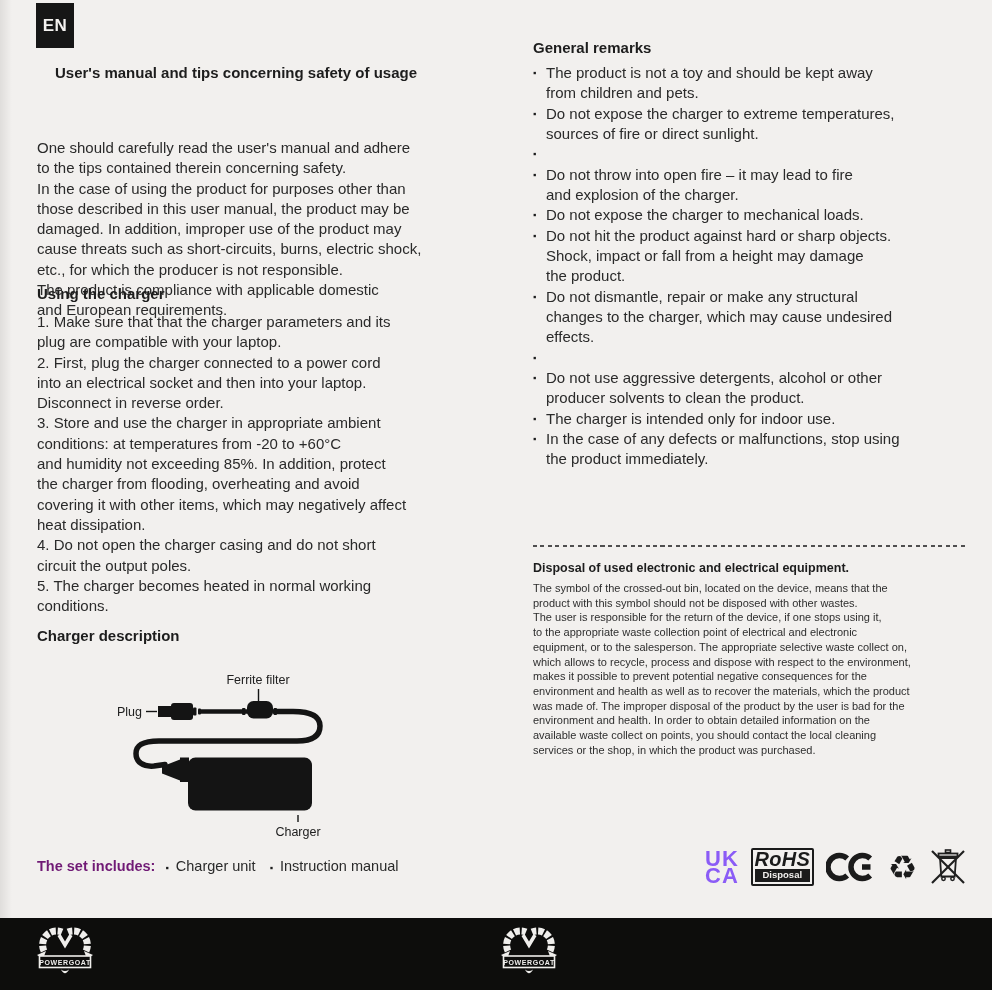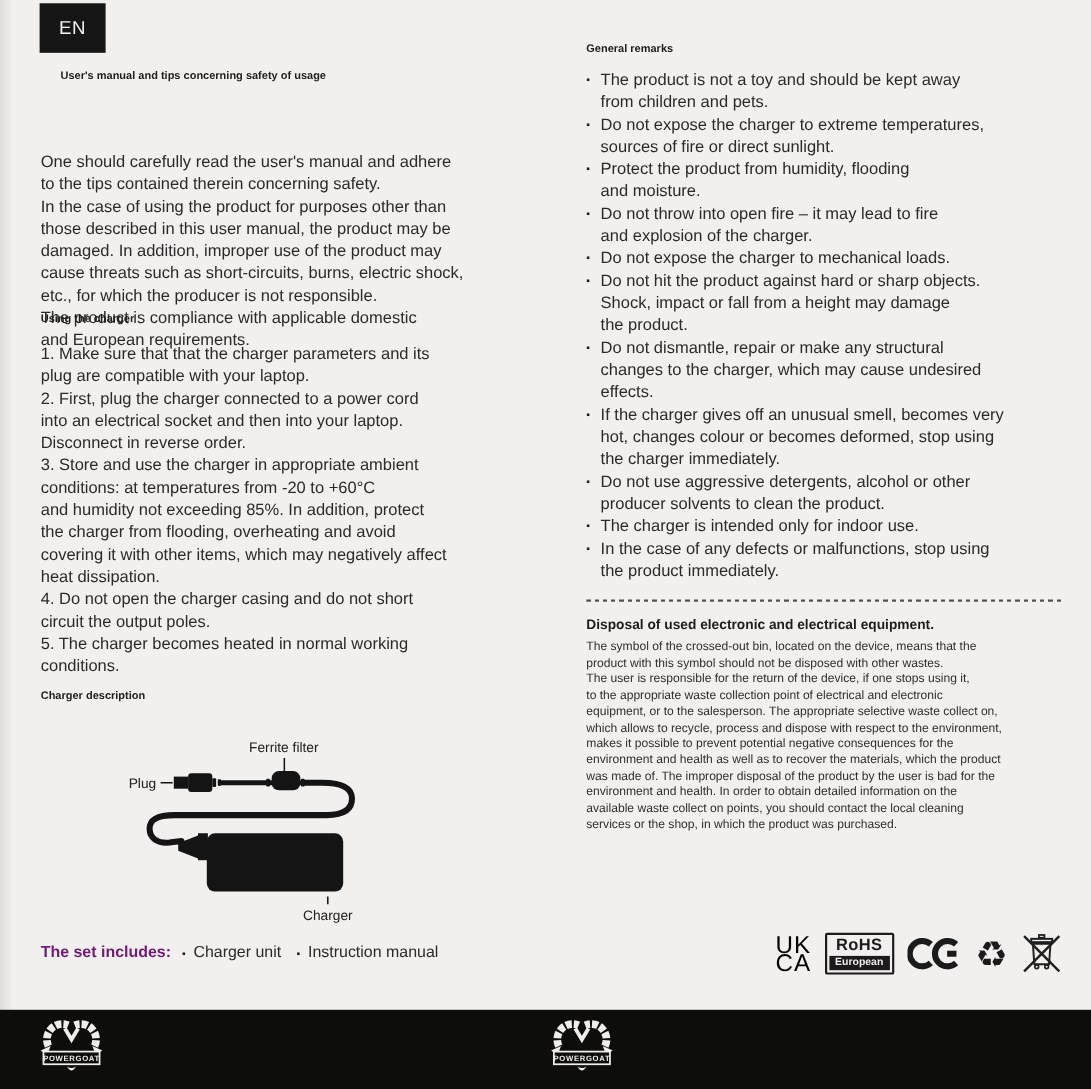--- a/index.html
+++ b/index.html
@@ -7,47 +7,47 @@
     width:992px; height:990px; position:relative; overflow:hidden;
     background:#f2f0ee;
     font-family:"Liberation Sans", sans-serif;
     color:#2a2a2a;
   }
   .edge-shade { position:absolute; left:0; top:0; bottom:0; width:12px;
     background:linear-gradient(90deg, rgba(0,0,0,.08), rgba(0,0,0,0)); }
   .abs { position:absolute; }
 
   .en-badge {
-    position:absolute; left:36px; top:3px; width:60px; height:45px;
+    position:absolute; left:36px; top:3px; width:38px; height:45px;
     background:#161616; color:#f4f2f0; display:flex; align-items:center; justify-content:center;
-    font-weight:normal; font-size:17px; letter-spacing:.5px;
+    font-weight:bold; font-size:17px; letter-spacing:.5px;
   }
-  .heading { font-size:10px; font-weight:bold; color:#1d1d1d; margin:0; }
+  .heading { font-size:15px; font-weight:bold; color:#1d1d1d; margin:0; }
   .body-text { font-size:15px; line-height:20.3px; white-space:pre-line; margin:0; }
 
   .bullets { display:flex; flex-direction:column; }
   .bullet-row { display:flex; }
   .bullet-marker { flex:none; width:13px; font-size:9.5px; line-height:20.5px; color:#1d1d1d; }
   .bullet-text { font-size:15px; line-height:20.3px; white-space:pre-line; }
 
   .divider { height:2px; width:432px;
     background:repeating-linear-gradient(90deg, #4f4f4f 0 4px, transparent 4px 7.5px); }
 
   .disposal-heading { font-size:12.5px; font-weight:bold; color:#1d1d1d; margin:0; }
   .disposal-body { font-size:11px; line-height:14.7px; white-space:pre-line; margin:0; color:#2e2e2e; }
 
   .set-includes { display:flex; gap:10px; align-items:baseline; font-size:14.5px; }
   .set-label { font-weight:bold; color:#701a75; }
   .set-item { display:flex; gap:7px; align-items:baseline; }
   .set-item .bullet-marker { width:auto; line-height:14.5px; }
 
   .marks { display:flex; align-items:center; gap:12px; }
-  .ukca { font-weight:normal; font-size:22px; line-height:17.5px; letter-spacing:1px; color:#000000; }
+  .ukca { font-weight:bold; font-size:22px; line-height:17.5px; letter-spacing:1px; color:#8b5cf6; }
   .rohs { border:2.5px solid #1b1b1b; width:59px; text-align:center; color:#1b1b1b; border-radius:2px; }
-  .rohs-title { font-size:15px; font-weight:bold; line-height:19px; letter-spacing:.3px; }
+  .rohs-title { font-size:20px; font-weight:bold; line-height:19px; letter-spacing:.3px;font-style:italic; }
   .rohs-sub { background:#1b1b1b; color:#f2f0ee; font-size:9.5px; line-height:12.5px; margin:0 2px 2px; font-weight:bold; }
 
   .footer-bar { position:absolute; left:0; top:918px; width:992px; height:72px; background:#0d0d0c; }
   .goat-logo { position:absolute; top:6px; width:58px; height:56px; }
   .goat-1 { left:36px; } .goat-2 { left:500px; }
 
   svg text { font-family:"Liberation Sans", sans-serif; }
 </style>
 </head>
 <body>
@@ -144,22 +144,20 @@
     </div>
 
     <div class="bullet-row">
       <span class="bullet-marker">▪</span>
       <span class="bullet-text">Do not expose the charger to extreme temperatures,
 sources of fire or direct sunlight.</span>
     </div>
 
     <div class="bullet-row">
       <span class="bullet-marker">▪</span>
-      <span class="bullet-text">Protect the product from humidity, flooding
-and moisture.</span>
     </div>
 
     <div class="bullet-row">
       <span class="bullet-marker">▪</span>
       <span class="bullet-text">Do not throw into open fire – it may lead to fire
 and explosion of the charger.</span>
     </div>
 
     <div class="bullet-row">
       <span class="bullet-marker">▪</span>
@@ -175,23 +173,20 @@
 
     <div class="bullet-row">
       <span class="bullet-marker">▪</span>
       <span class="bullet-text">Do not dismantle, repair or make any structural
 changes to the charger, which may cause undesired
 effects.</span>
     </div>
 
     <div class="bullet-row">
       <span class="bullet-marker">▪</span>
-      <span class="bullet-text">If the charger gives off an unusual smell, becomes very
-hot, changes colour or becomes deformed, stop using
-the charger immediately.</span>
     </div>
 
     <div class="bullet-row">
       <span class="bullet-marker">▪</span>
       <span class="bullet-text">Do not use aggressive detergents, alcohol or other
 producer solvents to clean the product.</span>
     </div>
 
     <div class="bullet-row">
       <span class="bullet-marker">▪</span>
@@ -222,21 +217,21 @@
 available waste collect on points, you should contact the local cleaning
 services or the shop, in which the product was purchased.</p>
 
 <div class="marks abs" style="left:705px; top:845px;">
   <div class="ukca">
     <div>UK</div>
     <div>CA</div>
   </div>
   <div class="rohs">
     <div class="rohs-title">RoHS</div>
-    <div class="rohs-sub">European</div>
+    <div class="rohs-sub">Disposal</div>
   </div>
   <svg width="50" height="36" viewBox="0 0 50 34">
     <g stroke="#1b1b1b" stroke-width="5.5" fill="none">
       <path d="M 21.2 8.5 A 11.5 11.5 0 1 0 21.2 25.5"></path>
       <path d="M 44.2 8.5 A 11.5 11.5 0 1 0 44.2 25.5"></path>
       <line x1="36" y1="17" x2="44.5" y2="17"></line>
     </g>
   </svg>
   <span style="font-size:33px; line-height:1; color:#1b1b1b;">♻</span>
   <svg width="38" height="44" viewBox="0 0 38 42">

